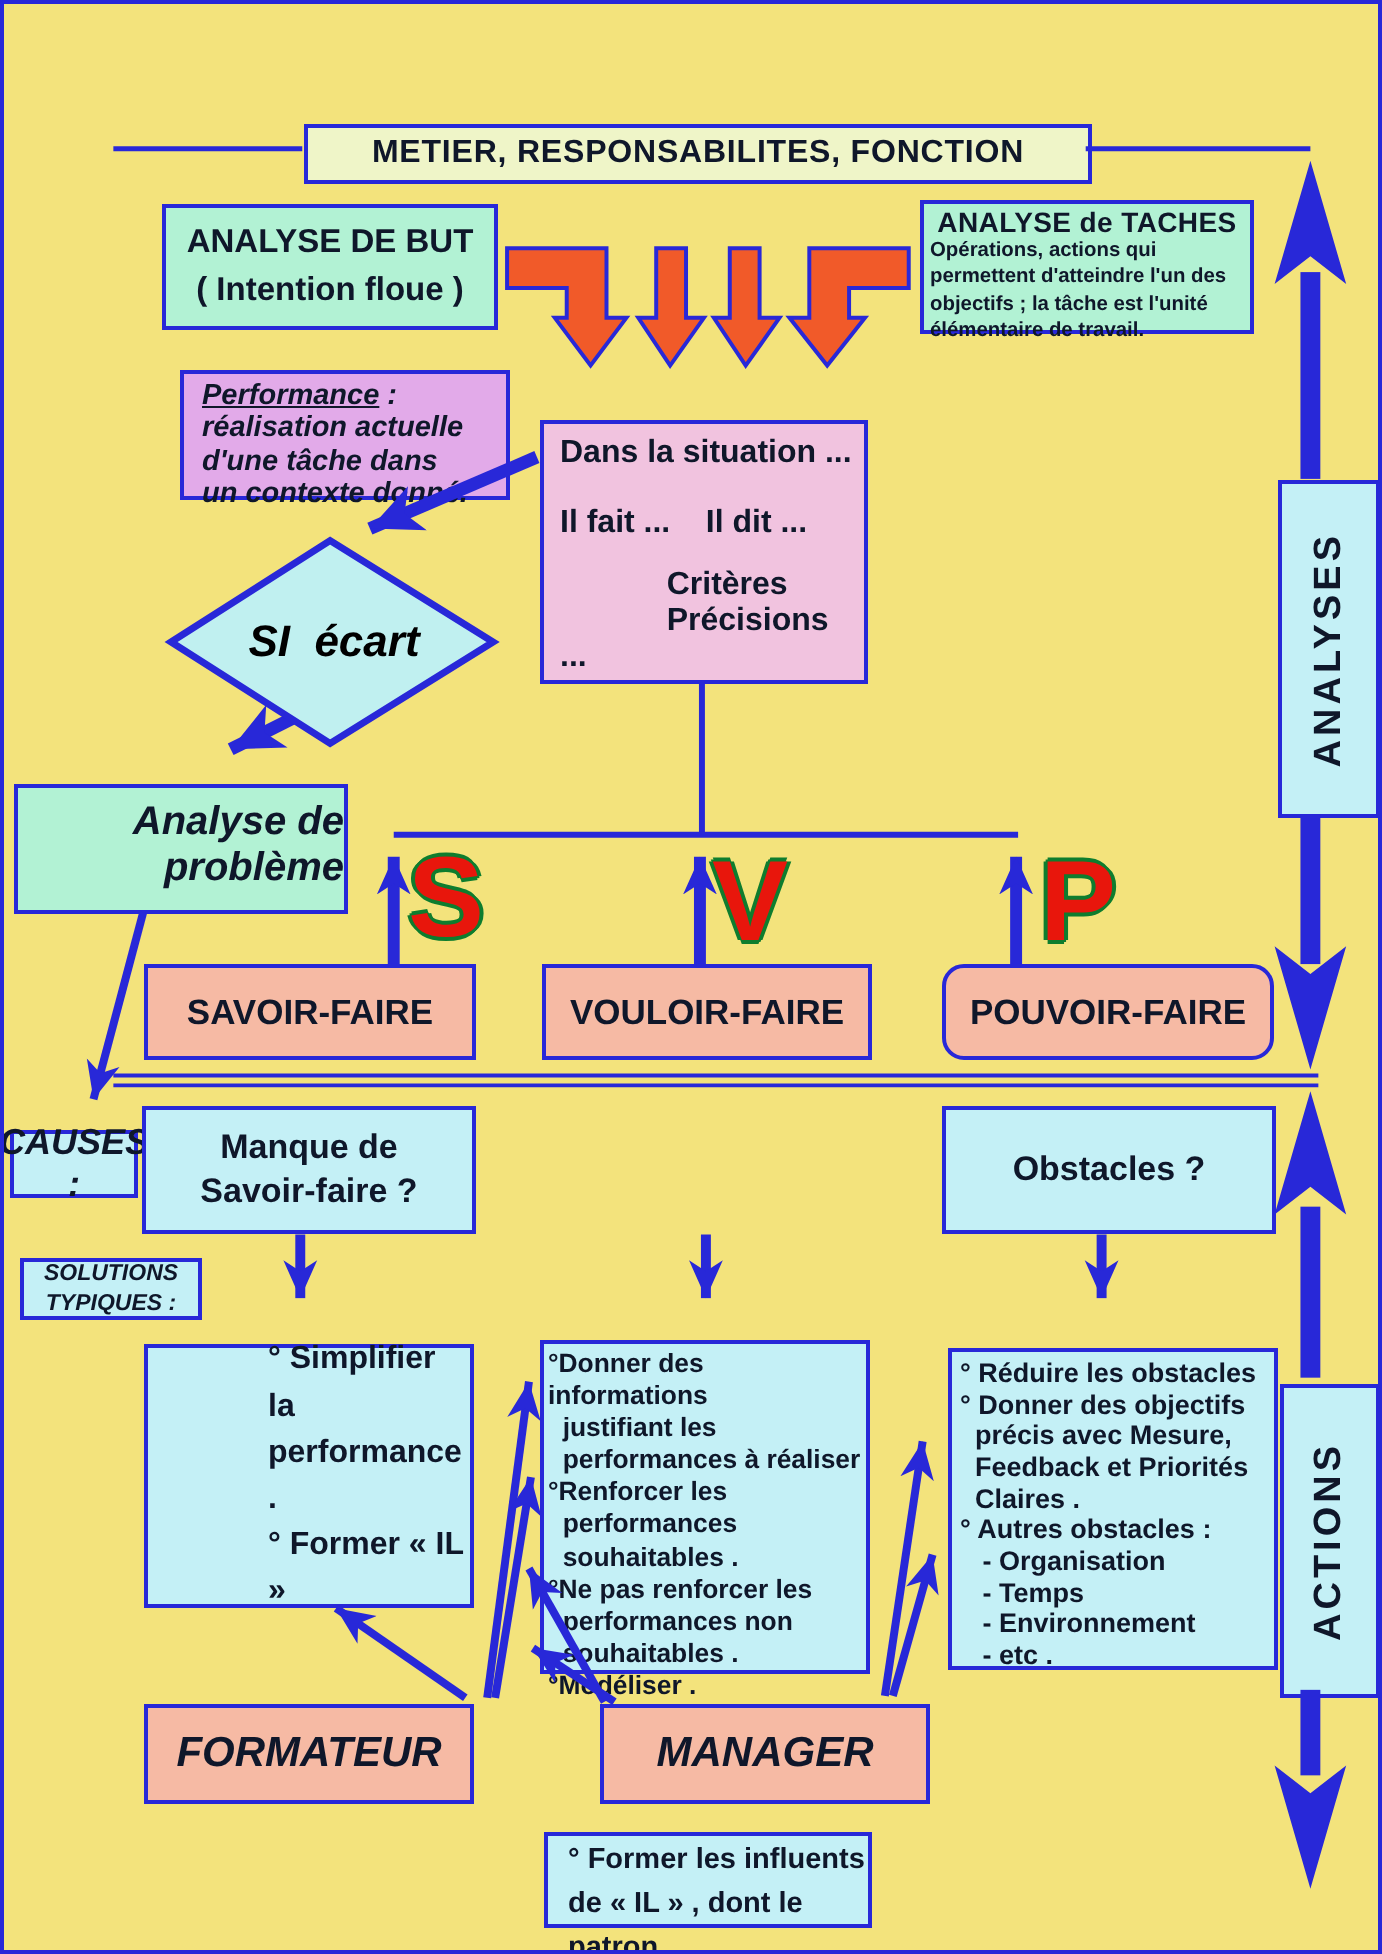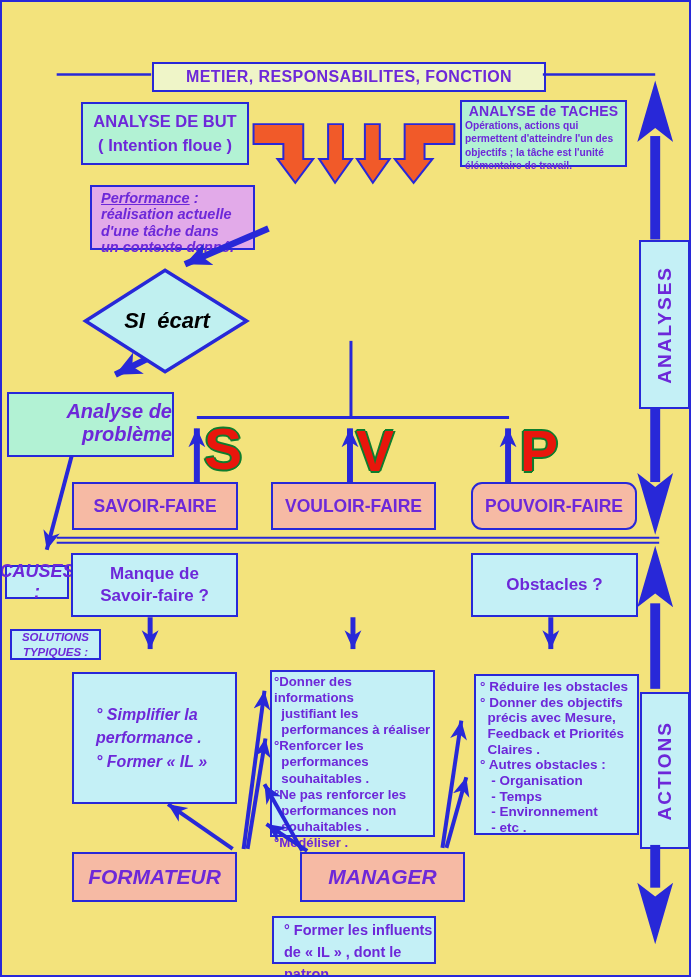--- a/index.html
+++ b/index.html
@@ -3,21 +3,21 @@
 <meta charset="utf-8">
 <style>
   html,body{margin:0;padding:0;background:#cfcfcf;}
   #page{
     position:relative;width:691px;height:977px;margin:0 auto;
     background:#F3E37C;border:2px solid #2828D8;box-sizing:border-box;
     box-shadow:0 0 0 1px #b0b0b0;overflow:hidden;
     font-family:"Liberation Sans",sans-serif;
   }
   .box{position:absolute;box-sizing:border-box;border:2.5px solid #2828D8;
-       color:#6d28d9;font-weight:bold;z-index:2;}
+       color:#0f172a;font-weight:bold;z-index:2;}
   .center{display:flex;align-items:center;justify-content:center;text-align:center;}
   .pre{white-space:pre-wrap;}
   .mint{background:#B2F2D4;}
   .pink{background:#F1C3DF;}
   .violet{background:#E2AAE9;}
   .cyan{background:#C4F0F6;}
   .salmon{background:#F6BAA4;}
   .pale{background:#EFF5C8;}
 
   #title{left:95px;top:8px;width:485px;height:47px;background:#3B3BCE;border:1px solid #2a2aa0;
@@ -50,21 +50,21 @@
   .vlabel{writing-mode:vertical-rl;transform:rotate(180deg);
     font-size:19px;letter-spacing:2px;}
   #analyses{left:637px;top:238px;width:51px;height:169px;border-width:2px;}
   #actions{left:638px;top:690px;width:50px;height:157px;border-width:2px;}
   #causes{left:3px;top:563px;width:64px;height:34px;font-style:italic;font-size:18px;border-width:2px;}
   .q{top:551px;width:167px;height:64px;font-size:17px;line-height:1.3;}
   #q1{left:69px;} #q2{left:269px;} #q3{left:469px;}
   #solutions{left:8px;top:627px;width:91px;height:31px;font-style:italic;
     font-size:11.5px;line-height:1.3;border-width:2px;}
   #sol1{left:70px;top:670px;width:165px;height:132px;font-size:16px;line-height:1.45;
-    display:flex;align-items:center;padding-left:22px;font-style:italic;}
+    display:flex;align-items:center;padding-left:60px;}
   #sol2{left:268px;top:668px;width:165px;height:167px;font-size:13.2px;line-height:1.22;padding:2px 0 0 2px;}
   #sol3{left:472px;top:672px;width:165px;height:161px;font-size:13.5px;line-height:1.16;padding:3px 0 0 4px;}
   .actor{top:850px;width:165px;height:50px;font-style:italic;font-size:21px;}
   #formateur{left:70px;} #manager{left:298px;}
   #influents{left:270px;top:914px;width:164px;height:48px;font-size:14.5px;
     line-height:1.5;padding:2px 0 0 10px;}
   #connectors{position:absolute;left:0;top:0;width:687px;height:973px;z-index:3;pointer-events:none;}
 </style>
 </head>
 <body>
@@ -149,20 +149,26 @@
     <div class="b">Opérations, actions qui permettent d'atteindre l'un des objectifs ; la tâche est l'unité élémentaire de travail.</div>
   </div>
 
   <div class="box violet" id="performance">
     <span class="term">Performance</span><span> :</span>
     <div class="pre">réalisation actuelle
 d'une tâche dans
 un contexte donné.</div>
   </div>
 
+  <div class="box pink" id="situation">
+    <p class="pre">Dans la situation ...</p>
+    <p class="pre g1">Il fait ...    Il dit ...</p>
+    <p class="pre g2">            Critères
+            Précisions ...</p>
+  </div>
 
   <div id="ecart">SI  écart</div>
 
   <div class="box mint pre" id="probleme">Analyse de
 problème</div>
 
   <div class="svp" id="svp-s">S</div>
   <div class="svp" id="svp-v">V</div>
   <div class="svp" id="svp-p">P</div>
 

